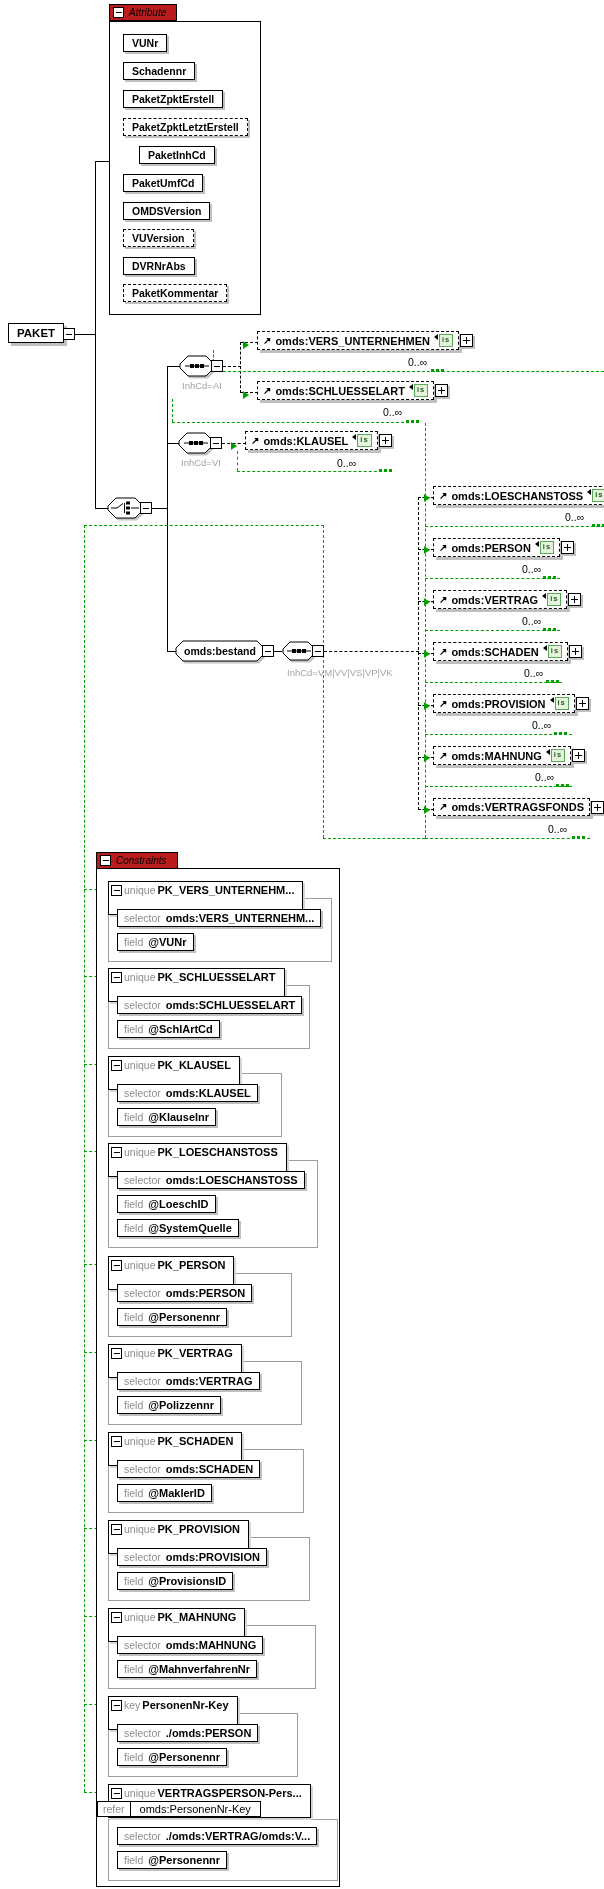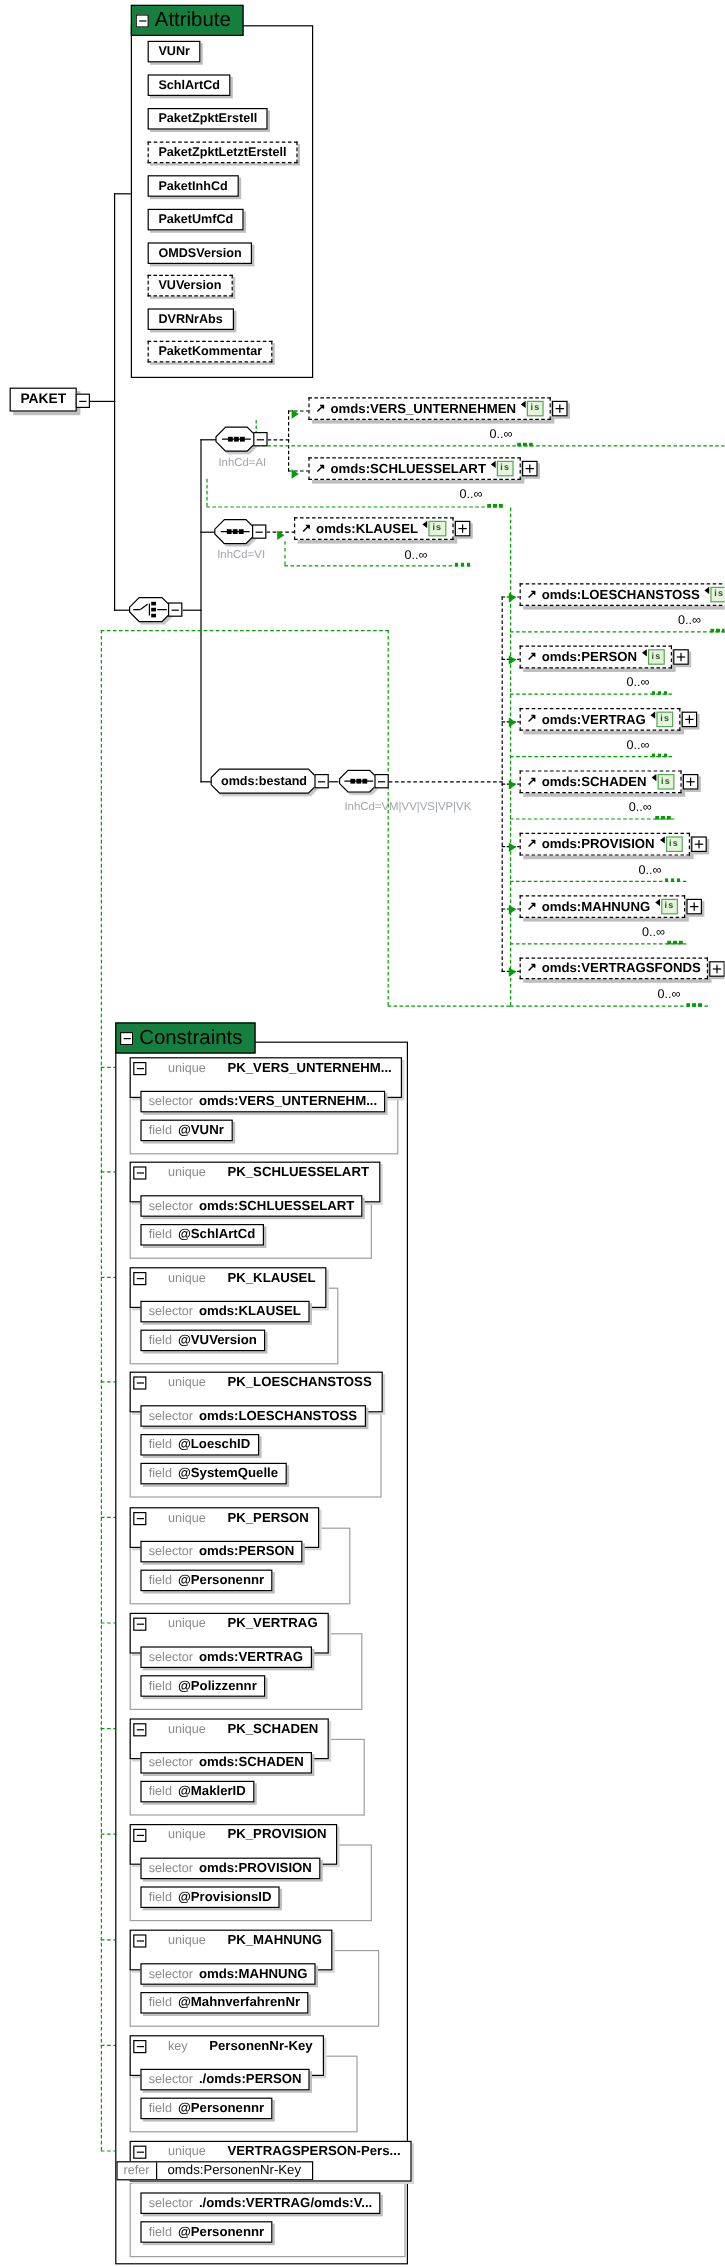--- a/index.html
+++ b/index.html
@@ -20,40 +20,40 @@
   .rootbox{position:absolute;border:1px solid #000;background:#fff;box-shadow:3px 3px 0 #bfbfbf;
            padding:3px 8px;font-weight:bold;font-size:11.5px;}
   .mbox{position:absolute;width:12px;height:12px;border:1px solid #000;background:#fff;
         background-image:linear-gradient(#000,#000);background-size:6px 1px;
         background-position:center;background-repeat:no-repeat;box-sizing:border-box;}
   .mbox.inline{position:static;width:11px;height:11px;flex:0 0 auto;}
   .pbox{width:13px;height:13px;border:1px solid #000;background:#fff;box-sizing:border-box;
         background-image:linear-gradient(#000,#000),linear-gradient(#000,#000);
         background-size:7px 1px,1px 7px;background-position:center,center;background-repeat:no-repeat;
         box-shadow:2px 2px 0 #bfbfbf;flex:0 0 auto;margin-left:1px;}
-  .tab{position:absolute;display:inline-flex;align-items:center;gap:5px;background:#15803d;
-       border:1px solid #000;padding:2px 10px 2px 3px;font-size:17px;z-index:3;white-space:nowrap;}
+  .tab{position:absolute;display:inline-flex;align-items:center;gap:5px;background:#b91c1c;
+       border:1px solid #000;padding:2px 10px 2px 3px;font-style:italic;font-size:10px;z-index:3;white-space:nowrap;}
   .panel{position:absolute;border:1px solid #000;background:#fff;}
   .attr{position:absolute;border:1px solid #000;background:#fff;box-shadow:2px 2px 0 #bfbfbf;
         padding:2px 8px;font-weight:bold;font-size:10.5px;white-space:nowrap;}
   .attr.opt{border-style:dashed;}
   .el{position:absolute;display:inline-flex;align-items:center;}
   .ebox{display:inline-flex;align-items:center;gap:4px;border:1px dashed #000;background:#fff;
         box-shadow:3px 3px 0 #bfbfbf;padding:2px 5px;font-weight:bold;font-size:11px;white-space:nowrap;}
   .refarrow{font-size:10px;font-weight:bold;line-height:10px;}
   .badge{display:inline-flex;align-items:flex-start;gap:1px;}
   .btri{width:0;height:0;border-right:4px solid #000;border-top:3px solid transparent;
         border-bottom:3px solid transparent;display:inline-block;}
   .bbox{border:1px solid #57a957;background:#e6f4dd;color:#1e5c1e;font-size:7.5px;font-weight:bold;
         height:11px;line-height:10px;padding:0 2px;letter-spacing:1px;}
   .occ{position:absolute;font-size:10.5px;white-space:nowrap;}
   .complbl{position:absolute;font-size:9.5px;color:#a0a4ab;white-space:nowrap;}
   .compsvg{position:absolute;filter:drop-shadow(2px 2px 0 #c4c4c4);}
   .bestandtext{position:absolute;font-weight:bold;font-size:10.5px;text-align:center;white-space:nowrap;}
-  .chead{position:absolute;display:inline-flex;align-items:center;gap:18px;border:1px solid #000;
+  .chead{position:absolute;display:inline-flex;align-items:center;gap:2px;border:1px solid #000;
          background:#fff;padding:2px 8px 18px 2px;font-size:11px;white-space:nowrap;box-shadow:2px 2px 0 #d6d6d6;z-index:2;}
   .chead .kind{color:#8c8c8c;font-size:10.5px;}
   .chead .nm{font-weight:bold;}
   .cbody{position:absolute;border:1px solid #9e9e9e;background:#fff;}
   .sfbox{position:absolute;display:inline-flex;gap:5px;align-items:center;border:1px solid #000;
          background:#fff;box-shadow:2px 2px 0 #bfbfbf;padding:2px 6px;white-space:nowrap;font-size:11px;z-index:2;}
   .sfbox .lbl{color:#8c8c8c;font-size:10.5px;}
   .sfbox .val{font-weight:bold;}
   .refrow{position:absolute;display:inline-flex;border:1px solid #000;background:#fff;font-size:11px;
           white-space:nowrap;z-index:2;}
@@ -146,24 +146,24 @@
 
   <div class="rootbox" style="left:8px;top:323px">PAKET</div>
   <div class="mbox" style="left:63px;top:328px"></div>
 
   <div class="panel" style="left:109px;top:21px;width:150px;height:292px"></div>
   <div class="tab" style="left:109px;top:4px">
     <span class="mbox inline"></span>
     <span>Attribute</span>
   </div>
   <div class="attr" style="left:123px;top:34px">VUNr</div>
-  <div class="attr" style="left:123px;top:62px">SchlArtCd</div>
+  <div class="attr" style="left:123px;top:62px">Schadennr</div>
   <div class="attr" style="left:123px;top:90px">PaketZpktErstell</div>
   <div class="attr opt" style="left:123px;top:118px">PaketZpktLetztErstell</div>
-  <div class="attr" style="left:123px;top:146px">PaketInhCd</div>
+  <div class="attr" style="left:139px;top:146px">PaketInhCd</div>
   <div class="attr" style="left:123px;top:174px">PaketUmfCd</div>
   <div class="attr" style="left:123px;top:202px">OMDSVersion</div>
   <div class="attr opt" style="left:123px;top:229px">VUVersion</div>
   <div class="attr" style="left:123px;top:257px">DVRNrAbs</div>
   <div class="attr opt" style="left:123px;top:284px">PaketKommentar</div>
 
   <svg class="compsvg" style="left:107px;top:497px" width="37" height="22" viewBox="0 0 37 22">
     <polygon points="9,1 28,1 36,9 36,13 28,21 9,21 1,13 1,9" fill="#fff" stroke="#000"></polygon>
     <line x1="4" y1="11" x2="10" y2="11" stroke="#000"></line>
     <line x1="10" y1="11" x2="16" y2="6.5" stroke="#000"></line>
@@ -377,21 +377,21 @@
     <span class="mbox inline"></span>
     <span class="kind">unique</span>
     <span class="nm">PK_KLAUSEL</span>
   </div>
   <div class="sfbox" style="left:117px;top:1084px">
       <span class="lbl">selector</span>
       <span class="val">omds:KLAUSEL</span>
     </div>
   <div class="sfbox" style="left:117px;top:1108px">
       <span class="lbl">field</span>
-      <span class="val">@VUVersion</span>
+      <span class="val">@Klauselnr</span>
     </div>
 
   <div class="cbody" style="left:108px;top:1160px;width:208px;height:86px"></div>
   <div class="chead" style="left:108px;top:1143px">
     <span class="mbox inline"></span>
     <span class="kind">unique</span>
     <span class="nm">PK_LOESCHANSTOSS</span>
   </div>
   <div class="sfbox" style="left:117px;top:1171px">
       <span class="lbl">selector</span>

